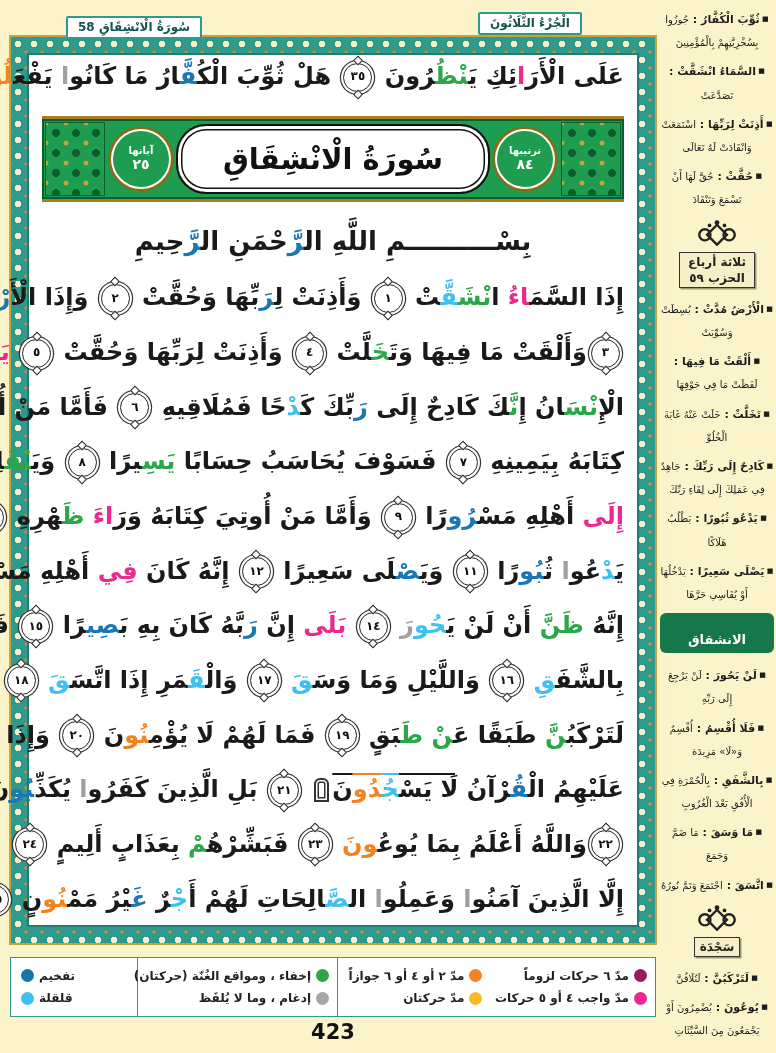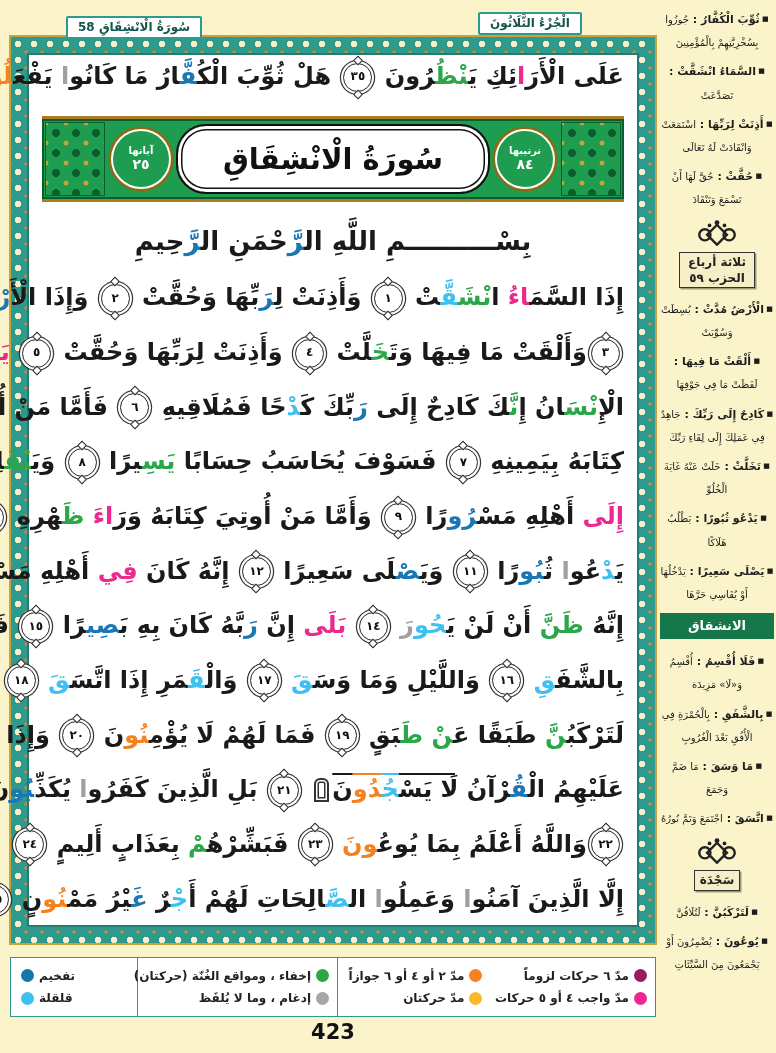--- a/index.html
+++ b/index.html
@@ -93,21 +93,21 @@
     position:absolute;left:660px;top:6px;width:114px;height:1042px;direction:rtl;
     display:flex;flex-direction:column;align-items:center;gap:6px;
     text-align:center;color:#1d1d1d;
   }
   .note{line-height:1.45;}
   .note .note-term{font-weight:bold;font-size:11px;display:inline;}
   .note .note-term::before{content:"■ ";font-size:7px;vertical-align:2px;}
   .note .note-def{font-weight:normal;font-size:10px;display:inline;}
   .surah-label{
     align-self:stretch;background:#15774A;color:#fff;font-weight:bold;font-size:13px;
-    padding:5px 10px 6px;text-align:center;margin:3px 0;
+    padding:19px 10px 6px;text-align:center;margin:3px 0;border-radius:6px;
   }
   .marker{display:flex;flex-direction:column;align-items:center;gap:2px;margin:2px 0;}
   .marker-box{
     border:1.5px solid #333;background:#F6EEC6;color:#222;
     font-size:12px;font-weight:bold;line-height:1.35;padding:1px 5px;
     box-shadow:1.5px 1.5px 0 #9a9a7a;max-width:64px;
   }
   
   .legend{
     position:absolute;left:10px;top:957px;width:646px;height:60px;box-sizing:border-box;
@@ -185,25 +185,26 @@
           <g fill="#222">
             <circle cx="22" cy="5" r="2.6"></circle>
             <circle cx="14" cy="8" r="2"></circle>
             <circle cx="30" cy="8" r="2"></circle>
           </g>
         </svg></span>
       <div class="marker-box">ثلاثة أرباع الحزب ٥٩</div>
     </div>
     <div class="note"><span class="note-term">الْأَرْضُ مُدَّتْ : </span><span class="note-def">بُسِطَتْ وَسُوِّيَتْ</span></div>
     <div class="note"><span class="note-term">أَلْقَتْ مَا فِيهَا : </span><span class="note-def">لَفَظَتْ مَا فِي جَوْفِهَا</span></div>
+    <div class="note"><span class="note-term">تَخَلَّتْ : </span><span class="note-def">خَلَتْ عَنْهُ غَايَةَ الْخُلُوِّ</span></div>
     <div class="note"><span class="note-term">كَادِحٌ إِلَى رَبِّكَ : </span><span class="note-def">جَاهِدٌ فِي عَمَلِكَ إِلَى لِقَاءِ رَبِّكَ</span></div>
-    <div class="note"><span class="note-term">تَخَلَّتْ : </span><span class="note-def">خَلَتْ عَنْهُ غَايَةَ الْخُلُوِّ</span></div>
     <div class="note"><span class="note-term">يَدْعُو ثُبُورًا : </span><span class="note-def">يَطْلُبُ هَلَاكًا</span></div>
     <div class="note"><span class="note-term">يَصْلَى سَعِيرًا : </span><span class="note-def">يَدْخُلُهَا أَوْ يُقَاسِي حَرَّهَا</span></div>
     <div class="surah-label">الانشقاق</div>
+    <div class="note"><span class="note-term">لَنْ يَحُورَ : </span><span class="note-def">لَنْ يَرْجِعَ إِلَى رَبِّهِ</span></div>
     <div class="note"><span class="note-term">فَلَا أُقْسِمُ : </span><span class="note-def">أُقْسِمُ وَ«لَا» مَزِيدَة</span></div>
     <div class="note"><span class="note-term">بِالشَّفَقِ : </span><span class="note-def">بِالْحُمْرَةِ فِي الْأُفُقِ بَعْدَ الْغُرُوبِ</span></div>
     <div class="note"><span class="note-term">مَا وَسَقَ : </span><span class="note-def">مَا ضَمَّ وَجَمَعَ</span></div>
     <div class="note"><span class="note-term">اتَّسَقَ : </span><span class="note-def">اجْتَمَعَ وَتَمَّ نُورُهُ</span></div>
     <div class="marker">
       <span><svg width="42" height="28" viewBox="0 0 44 30">
           <g fill="none" stroke="#222" stroke-width="2.6">
             <circle cx="9" cy="18" r="6"></circle>
             <circle cx="35" cy="18" r="6"></circle>
             <rect x="14.5" y="10.5" width="15" height="15" transform="rotate(45 22 18)"></rect>

